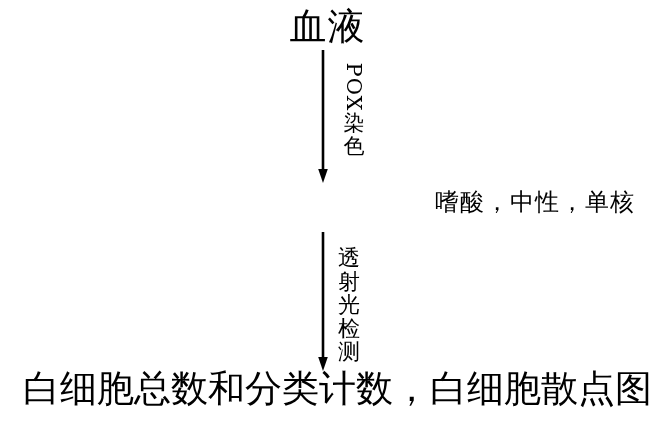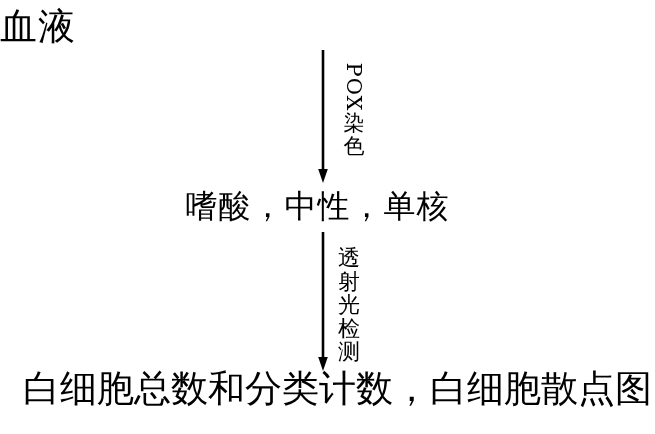--- a/index.html
+++ b/index.html
@@ -31,32 +31,32 @@
     font-family: "DejaVu Serif", "Liberation Serif", serif;
     font-weight: 400;
     line-height: 1.0;
   }
 
   
   #node-blood {
     left: 0;
     top: 8px;
     width: 655px;
-    text-align: left;
+    text-align: center;
     font-size: 37px;
     letter-spacing: 1px;
   }
 
   
   #node-cells {
     left: 0;
     top: 190px;
     width: 635px;
-    text-align: center;
-    font-size: 32px;
+    text-align: right;
+    font-size: 24px;
     letter-spacing: 1px;
   }
 
   
   #node-result {
     left: 0;
     top: 370px;
     width: 652px;
     text-align: right;
     font-size: 37px;

